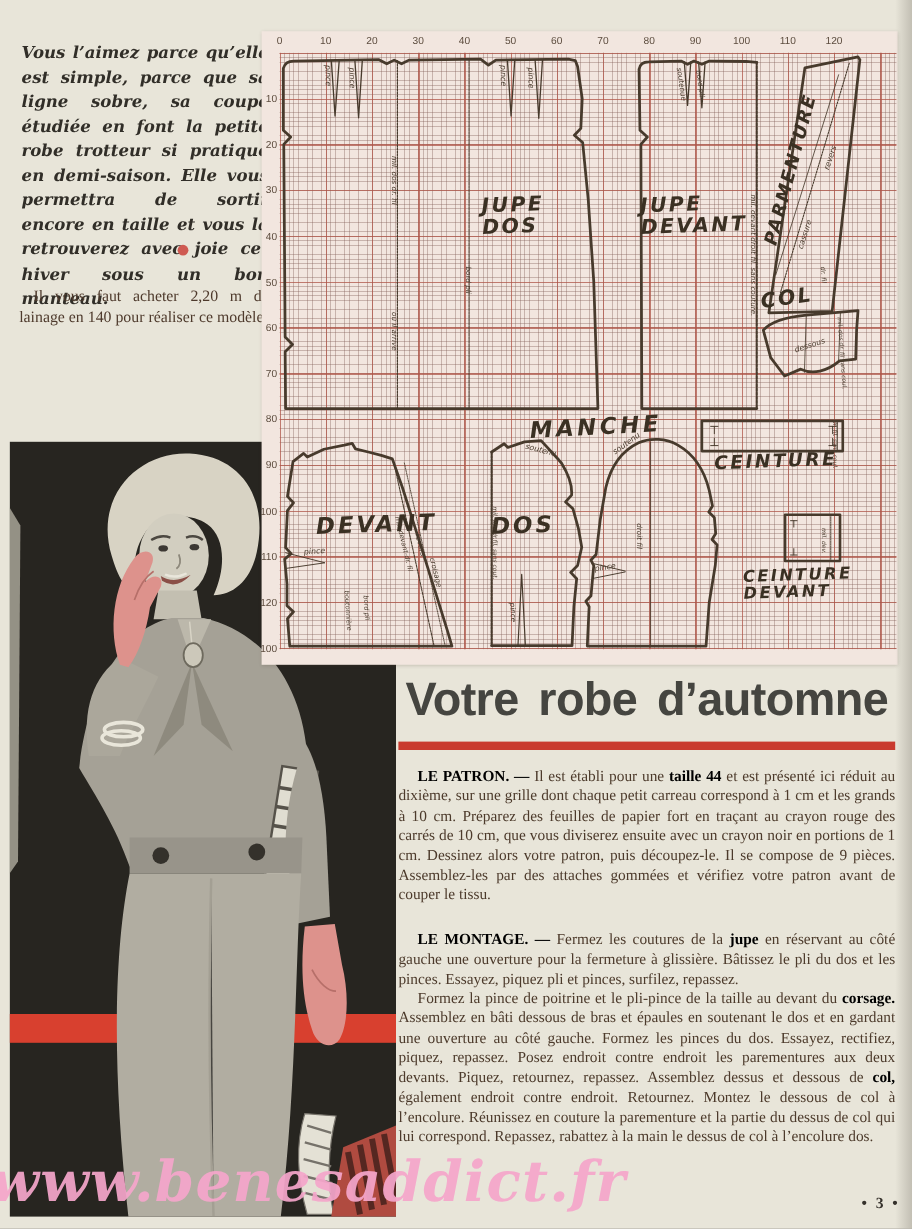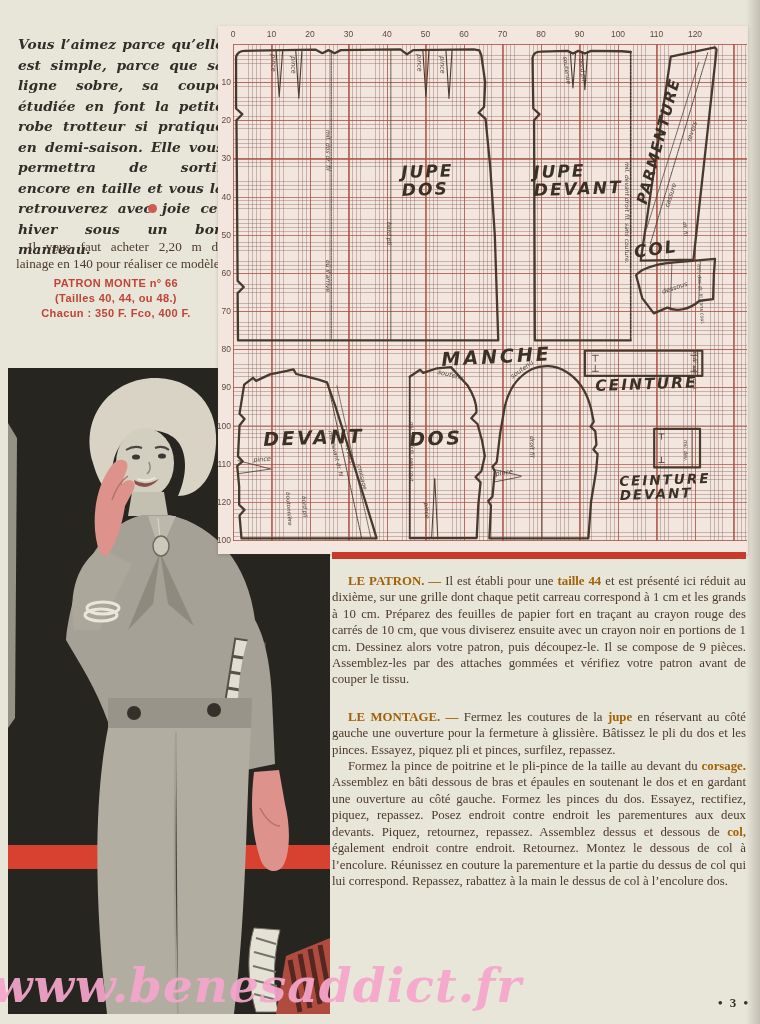--- a/index.html
+++ b/index.html
@@ -43,41 +43,36 @@
   .pl-ceinturedevant{left:386px;top:430px;width:100px;font-size:13.5px;transform:rotate(-2deg);}
   .small-labels{position:absolute;left:0;top:0;width:100%;height:100%;}
   .sl{position:absolute;font-family:"DejaVu Sans",sans-serif;font-style:italic;font-size:6.5px;color:#4a3c2e;transform-origin:0 0;white-space:nowrap;}
 
   
   .article{position:absolute;left:332px;top:552px;width:414px;z-index:3;}
   .kicker{font-family:"Liberation Sans",sans-serif;font-weight:bold;font-size:12.5px;letter-spacing:4.5px;color:#3c3c38;text-align:center;margin-top:4px;}
   .title{font-family:"Liberation Sans",sans-serif;font-weight:bold;font-size:39px;letter-spacing:-.5px;color:#454540;text-align:center;margin:10px 0 12px 0;word-spacing:6px;}
   .rule{height:7px;background:#c93a2e;margin-bottom:14px;}
   .para{margin:0;font-size:12.8px;line-height:16.4px;color:#4c3a2b;text-align:justify;text-indent:16px;}
-  .para b{color:#a16207;margin-top:47px;}
+  .para b{color:#000000;margin-top:47px;}
 
   .pageno{position:absolute;left:690px;top:995px;width:60px;text-align:right;font-weight:bold;font-size:13px;letter-spacing:2px;color:#35312b;z-index:4;}
 
   
   .watermark{position:absolute;left:-8px;top:958px;font-family:"DejaVu Serif",serif;font-style:italic;font-weight:bold;font-size:47px;letter-spacing:1px;color:#f5a6cb;opacity:.93;z-index:6;pointer-events:none;white-space:nowrap;}
 </style>
 </head>
 <body>
 
 <div class="page">
 
   <aside class="sidebar">
     <p class="intro">Vous l’aimez parce qu’elle est simple, parce que sa ligne sobre, sa coupe étudiée en font la petite robe trotteur si pratique en demi-saison. Elle vous permettra de sortir encore en taille et vous la retrouverez avec joie cet hiver sous un bon manteau.</p>
     <div class="red-dot"></div>
     <p class="note">Il vous faut acheter 2,20 m de lainage en 140 pour réaliser ce modèle.</p>
-    <div class="pattern-box">
-      <div>PATRON MONTE n° 66</div>
-      <div>(Tailles 40, 44, ou 48.)</div>
-      <div>Chacun : 350 F. Fco, 400 F.</div>
-    </div>
   </aside>
 
   <div class="photo">
     <svg width="322" height="646" viewBox="0 0 322 646">
       <rect width="322" height="646" fill="#272520"></rect>
       <polygon points="0,55 9,70 7,350 0,360" fill="#b0ad9f" opacity=".8"></polygon>
       <rect y="477" width="322" height="24" fill="#d8402f"></rect>
       <path d="M85,95 C70,45 108,8 150,10 C192,12 216,46 206,92 C201,116 186,128 170,128 C181,104 179,79 165,69 C149,58 121,60 111,79 C101,96 103,116 113,129 C96,126 90,112 85,95 Z" fill="#d8d3c4"></path>
       <ellipse cx="137" cy="95" rx="29" ry="35" fill="#d2cec0"></ellipse>
       <path d="M118,82 Q126,77 134,80 M147,80 Q155,77 161,82" stroke="#4c4841" stroke-width="2" fill="none"></path>
@@ -234,20 +229,21 @@
           <span class="sl" style="--i: 24; left: 276px; top: 330px; transform: rotate(-36deg);">soutenu</span>
           <span class="sl" style="--i: 25; left: 303px; top: 392px; transform: rotate(90deg); font-size: 6px;">droit fil</span>
           <span class="sl" style="--i: 26; left: 262px; top: 426px; transform: rotate(-8deg);">pince</span>
           <span class="sl" style="--i: 27; left: 465px; top: 306px; transform: rotate(90deg); font-size: 5px;">dr. fil. sans coul.</span>
           <span class="sl" style="--i: 28; left: 456px; top: 396px; transform: rotate(90deg); font-size: 5px;">mil. dev.</span>
         </div>
     </div>
   </section>
 
   <section class="article">
+    <h1 class="title">Votre robe d’automne</h1>
     <div class="rule"></div>
     <div class="paras">
 
     <p class="para" style="--i: 0; margin-top: 0px;"><b>LE PATRON. — </b><span>Il est établi pour une </span><b>taille 44</b><span> et est présenté ici réduit au dixième, sur une grille dont chaque petit carreau correspond à 1 cm et les grands à 10 cm. Préparez des feuilles de papier fort en traçant au crayon rouge des carrés de 10 cm, que vous diviserez ensuite avec un crayon noir en portions de 1 cm. Dessinez alors votre patron, puis découpez-le. Il se compose de 9 pièces. Assemblez-les par des attaches gommées et vérifiez votre patron avant de couper le tissu.</span></p>
         <p class="para" style="--i: 2; margin-top: 21px;"><b>LE MONTAGE. — </b><span>Fermez les coutures de la </span><b>jupe</b><span> en réservant au côté gauche une ouverture pour la fermeture à glissière. Bâtissez le pli du dos et les pinces. Essayez, piquez pli et pinces, surfilez, repassez.</span></p>
         <p class="para" style="--i: 3; margin-top: 0px;"><span>Formez la pince de poitrine et le pli-pince de la taille au devant du </span><b>corsage.</b><span> Assemblez en bâti dessous de bras et épaules en soutenant le dos et en gardant une ouverture au côté gauche. Formez les pinces du dos. Essayez, rectifiez, piquez, repassez. Posez endroit contre endroit les parementures aux deux devants. Piquez, retournez, repassez. Assemblez dessus et dessous de </span><b>col,</b><span> également endroit contre endroit. Retournez. Montez le dessous de col à l’encolure. Réunissez en couture la parementure et la partie du dessus de col qui lui correspond. Repassez, rabattez à la main le dessus de col à l’encolure dos.</span></p>
       </div>
   </section>
 
   <div class="pageno">• 3 •</div>

